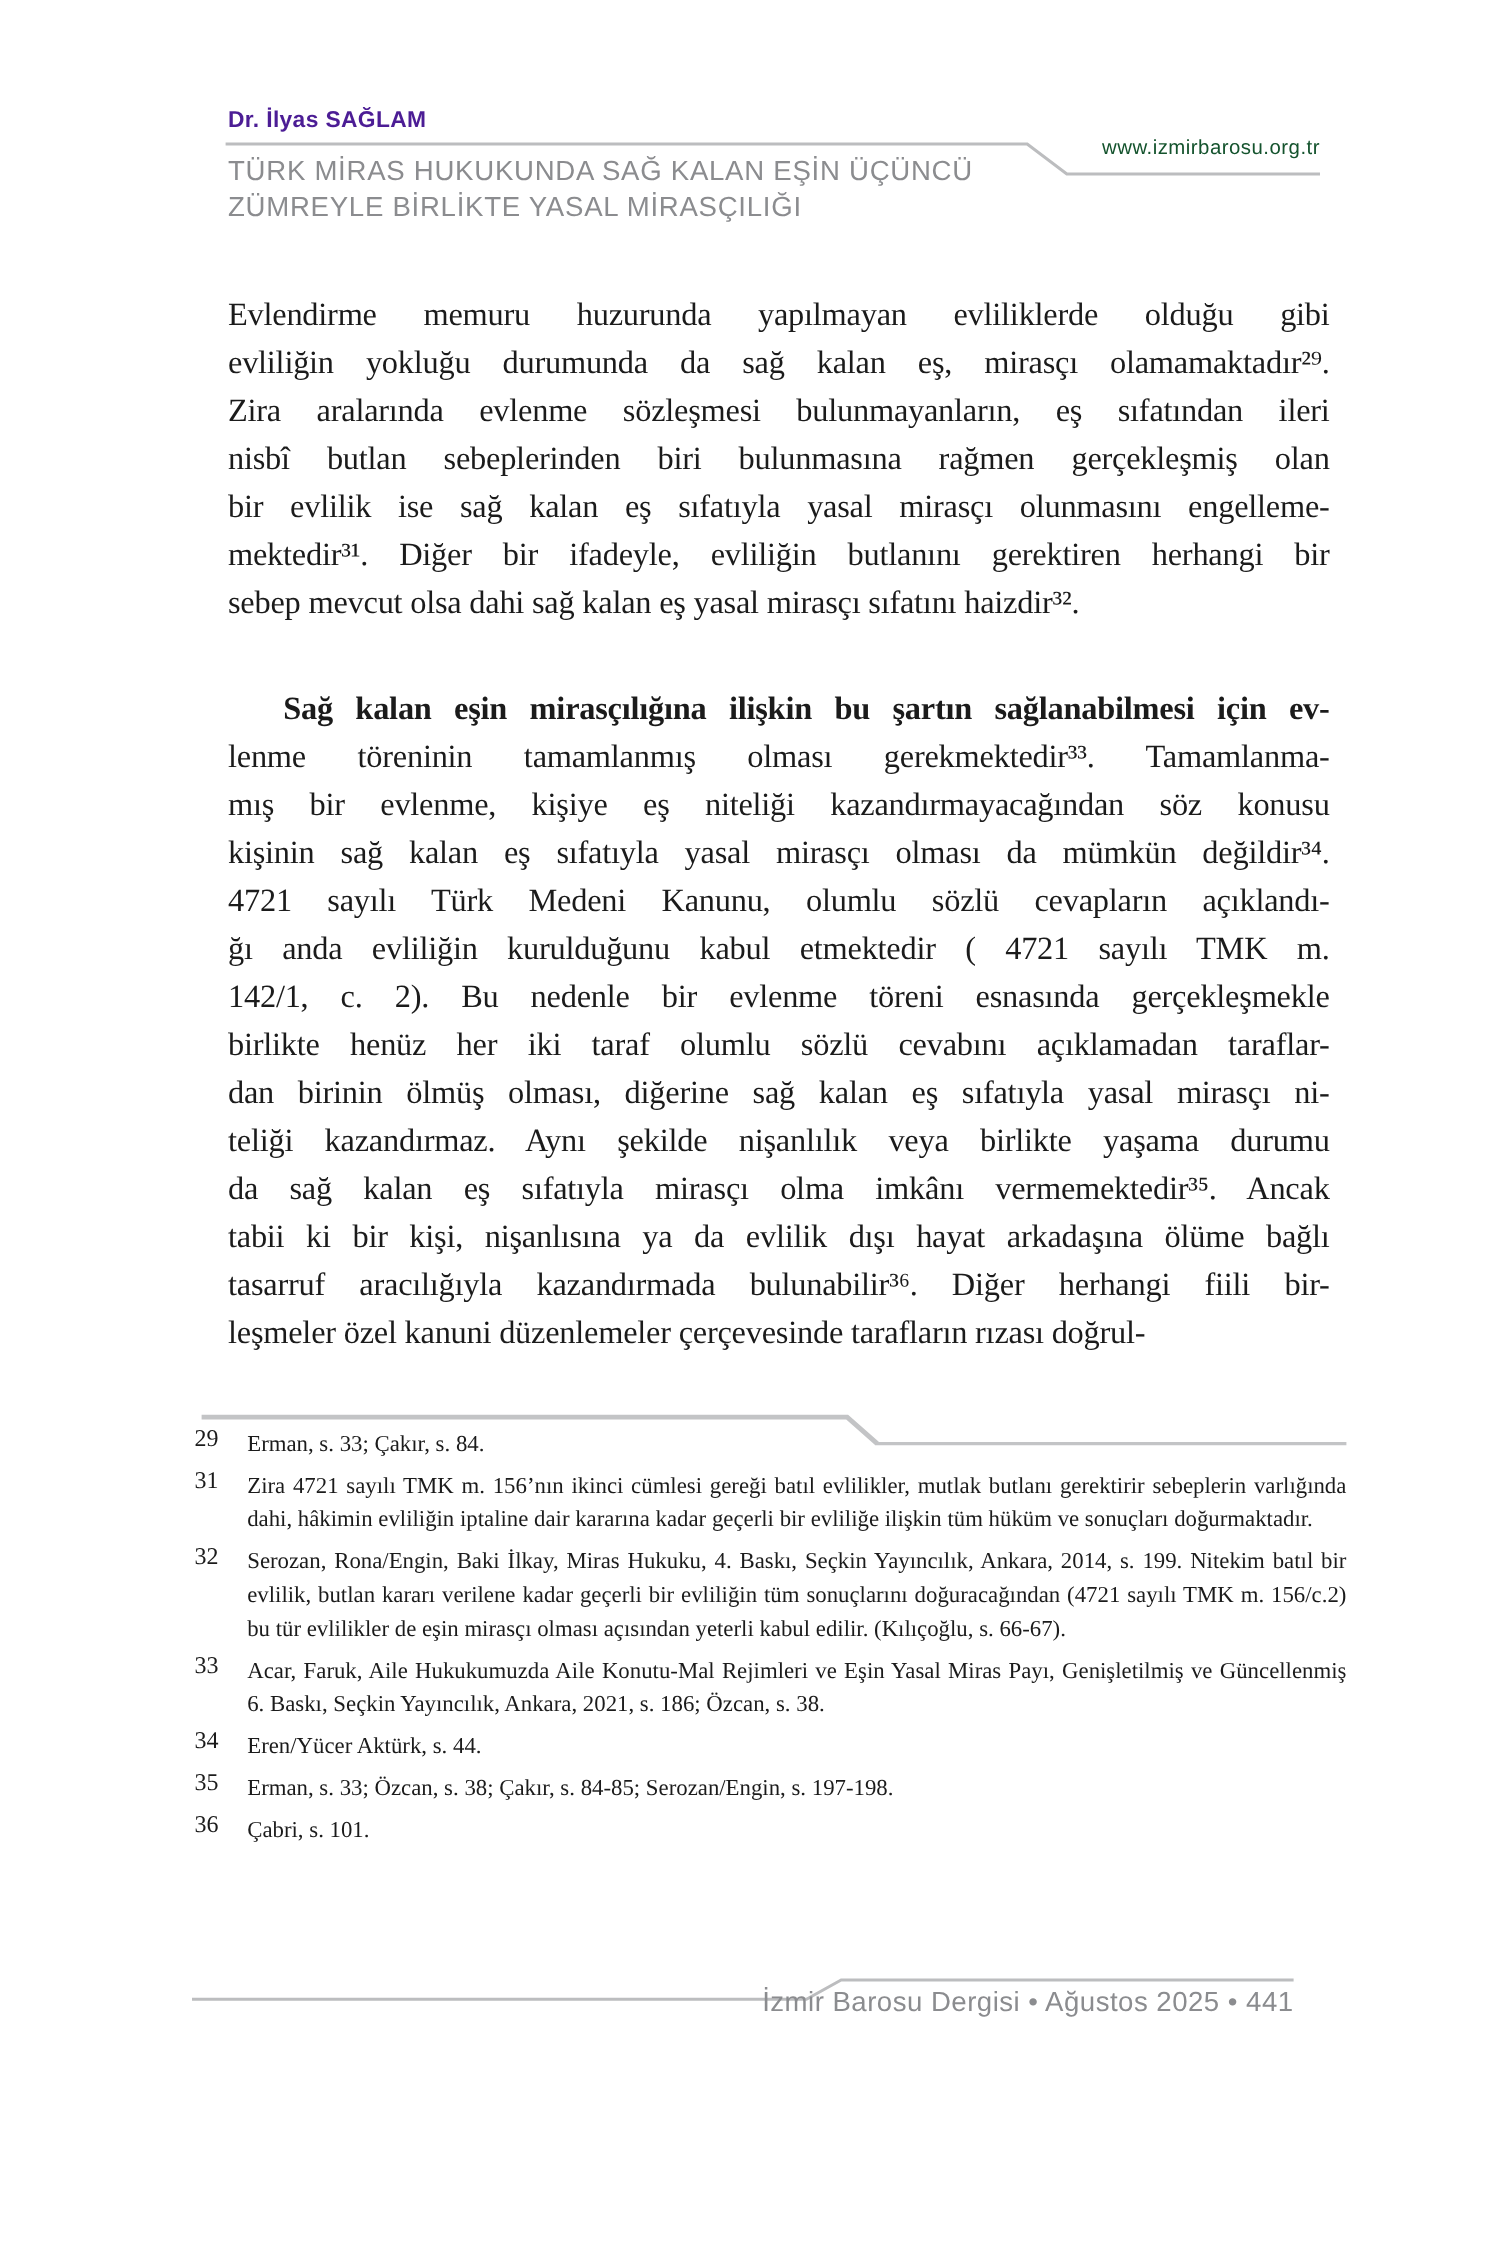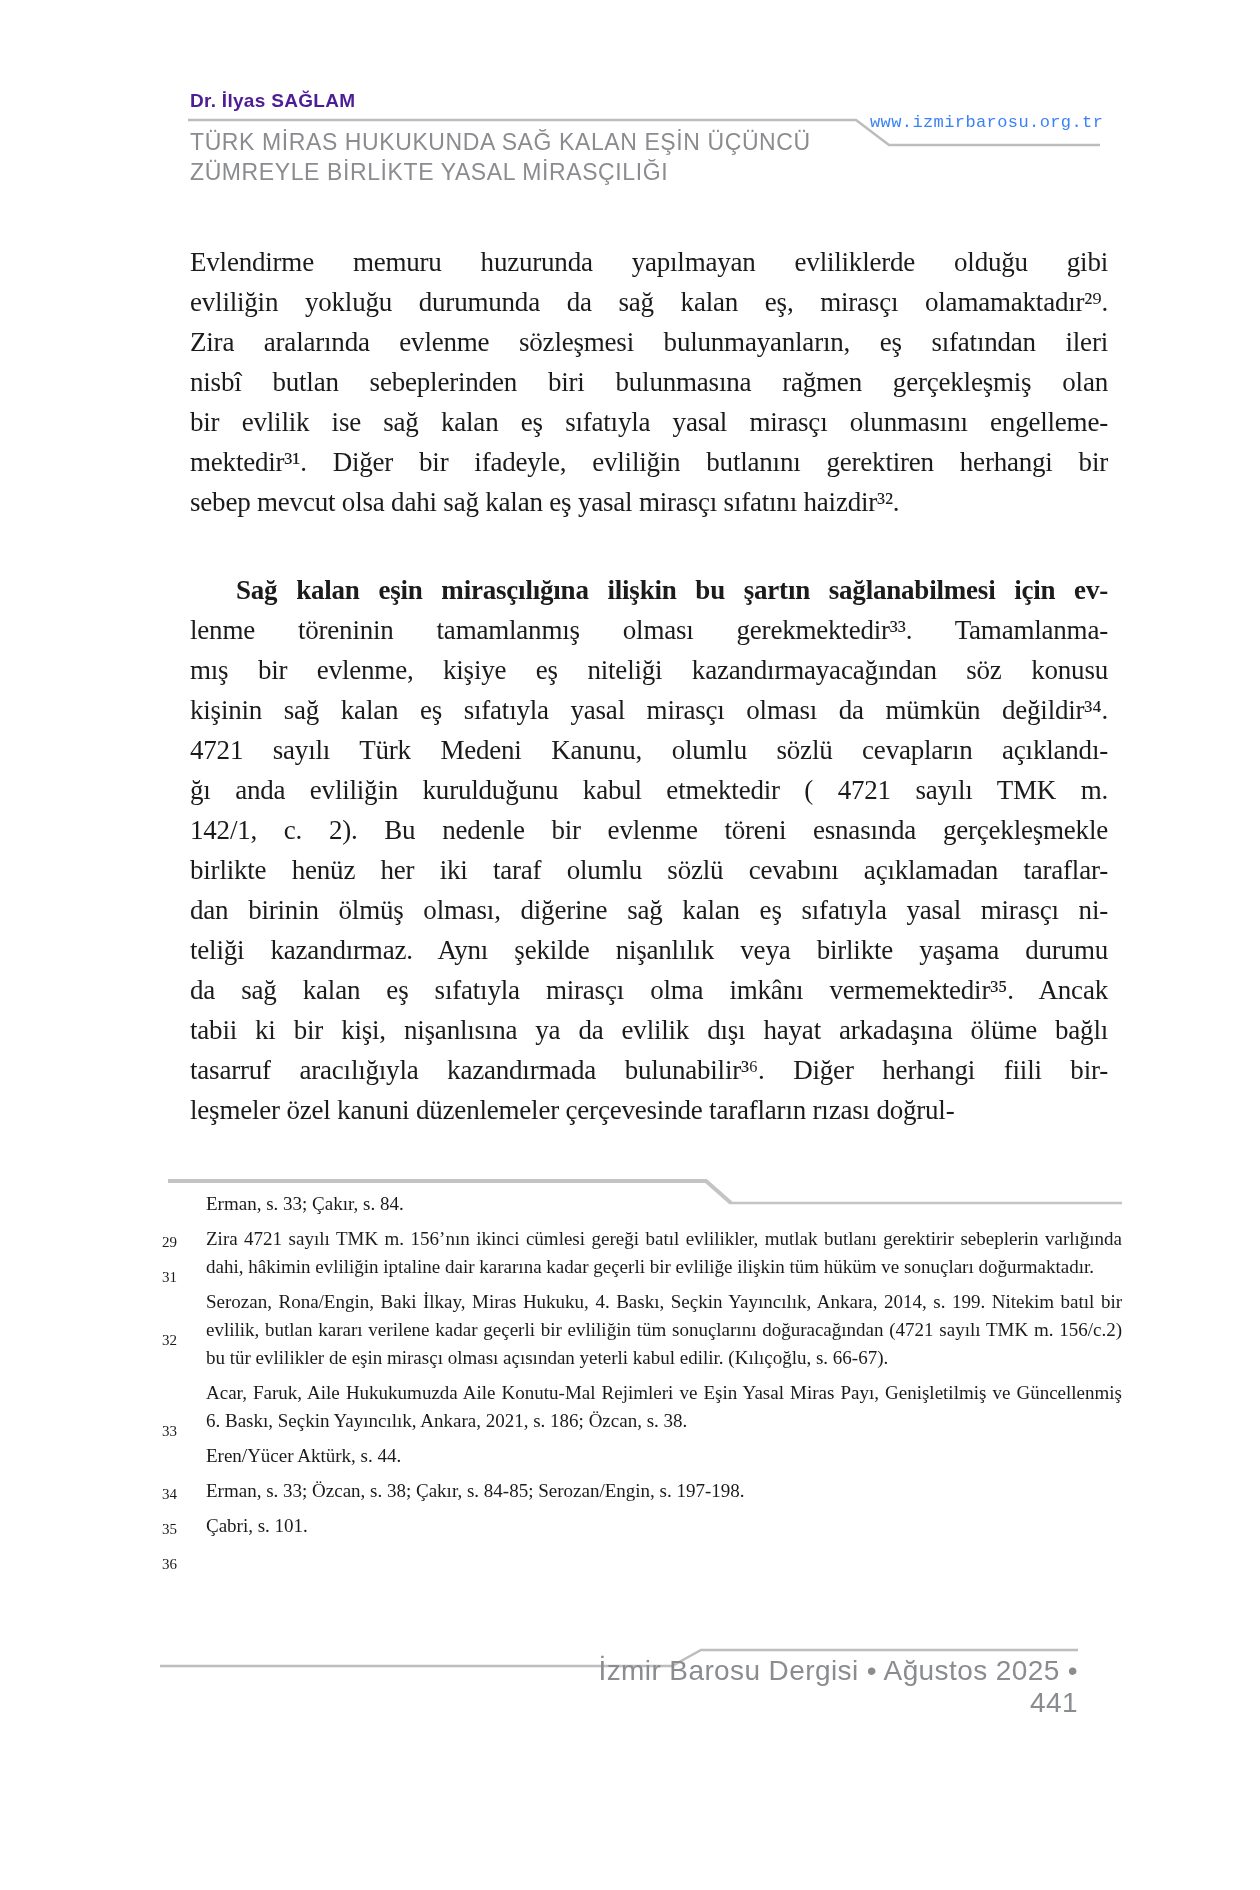--- a/index.html
+++ b/index.html
@@ -19,23 +19,23 @@
   
   .header-author{
     position:absolute;left:190px;top:90px;
     font-family:"Liberation Sans",sans-serif;
     font-weight:bold;font-size:19px;letter-spacing:.3px;
     color:#4c1d95;
   }
   .header-site{
     position:absolute;left:870px;top:113px;width:230px;
     text-align:right;
-    font-family:Liberation Mono, monospace;
+    font-family:Liberation Sans, sans-serif;
     font-size:17px;letter-spacing:.4px;
-    color:#3b82f6;
+    color:#14532d;
   }
   .header-title{
     position:absolute;left:190px;top:127px;width:760px;
     font-family:Liberation Sans, sans-serif;
     font-size:23px;line-height:30px;letter-spacing:.6px;
     color:#8b8c8f;
   }
 
   
   .body-block{
@@ -48,30 +48,29 @@
   .para.indent .line:first-child{text-indent:46px;font-weight:bold;}
 
   
   .footnotes{
     position:absolute;left:160px;top:1190px;width:962px;
     font-size:19px;line-height:28px;
   }
   .fn{position:relative;padding-left:46px;margin-bottom:7px;text-align:justify;}
   .fn-num{
     position:absolute;left:2px;top:-5px;
-    font-size:15px;
-    margin-top:43px;
+    font-size:20px;
   }
 
   
   .footer-text{
     position:absolute;left:580px;top:1655px;width:498px;
     text-align:right;
     font-family:"Liberation Sans",sans-serif;
-    font-size:28px;letter-spacing:.4px;
+    font-size:23px;letter-spacing:.4px;
     color:#8b8c8f;
   }
 </style>
 </head>
 <body>
 
 <div class="page">
 
   <svg class="rules" viewBox="0 0 1260 1890" xmlns="http://www.w3.org/2000/svg">
     <polyline points="188,120 856,120 889,145 1100,145" fill="none" stroke="#bcbdbf" stroke-width="2.6"></polyline>

